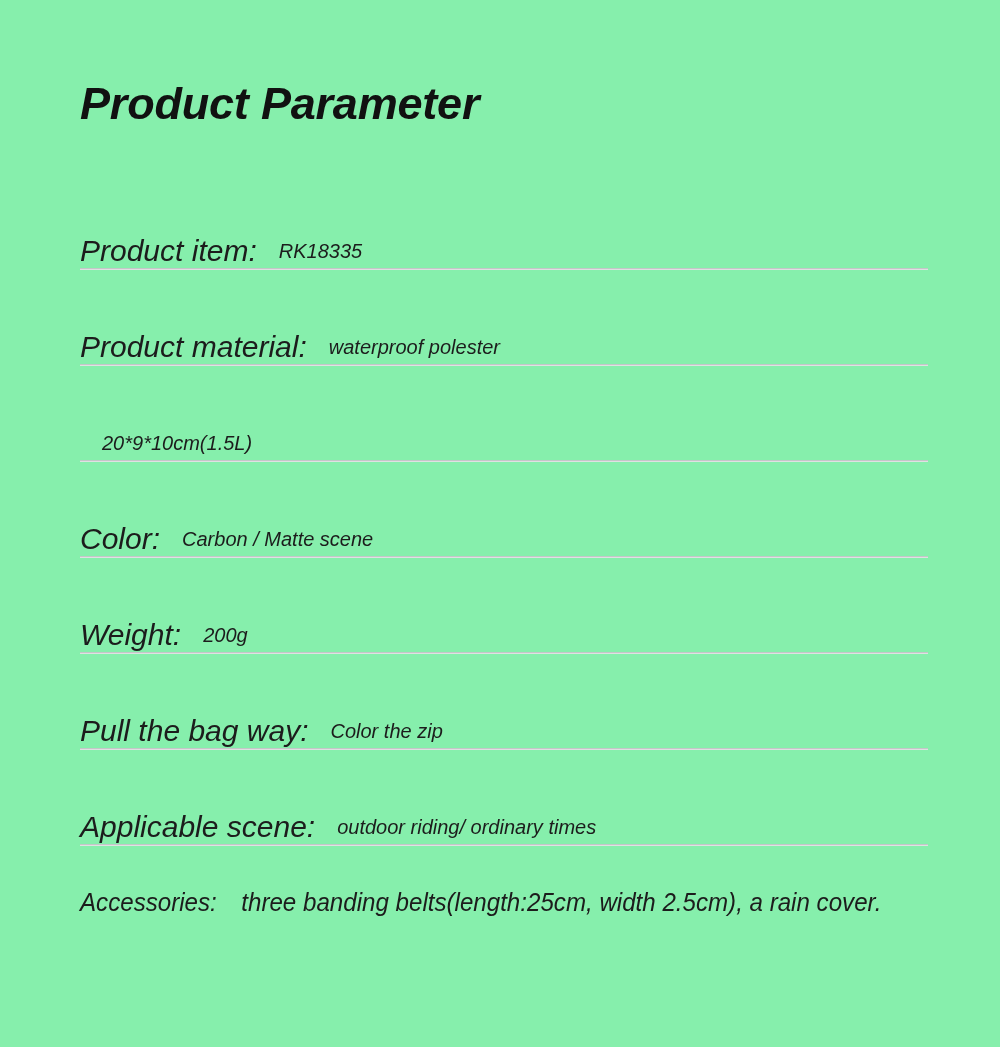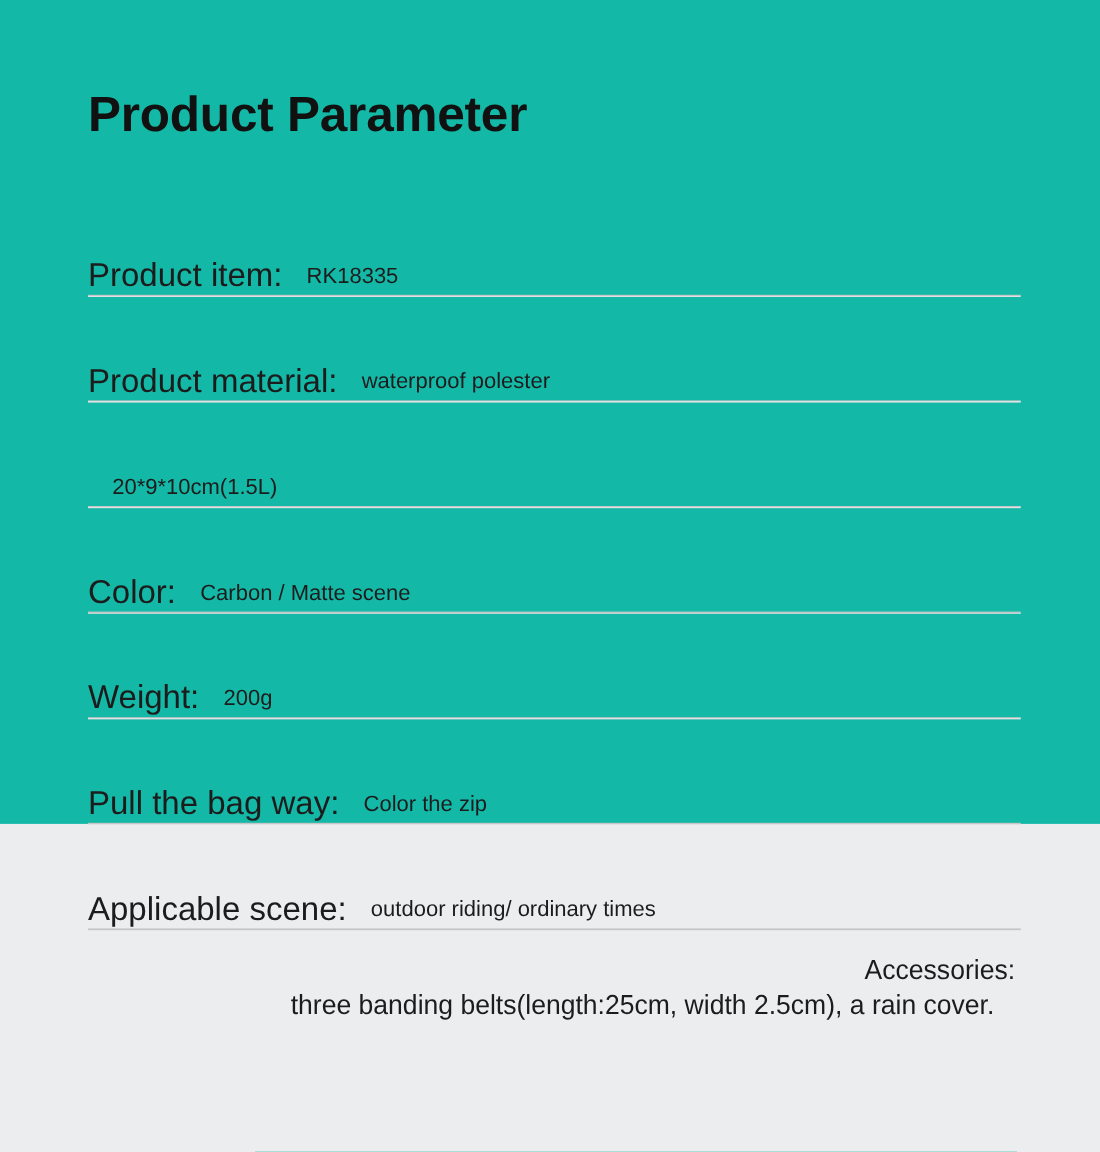--- a/index.html
+++ b/index.html
@@ -13,23 +13,24 @@
     background: #ebedee;
     font-family: "Liberation Sans", "DejaVu Sans", sans-serif;
     color: #1a1a1a;
     -webkit-font-smoothing: antialiased;
     overflow: hidden;
   }
 
   .page {
     position: relative;
     width: 1000px;
-    height: 749px;
-    background: #14b8a6;
+    height: 1047px;
+    background: #86efac;
     box-sizing: border-box;
+    font-style: italic;
   }
 
   .spec-card {
     position: absolute;
     left: 80px;
     top: 78px;
     width: 848px;
   }
 
   .spec-title {
@@ -76,21 +77,20 @@
     line-height: 38px;
     color: #1c1c1c;
     white-space: nowrap;
     padding-left: 22px;
   }
 
   
   .spec-row.compact {
     height: 72px;
     padding-top: 20px;
-    flex-direction: column;
   }
   .spec-row.compact .spec-label,
   .spec-row.compact .spec-value {
     font-size: 25px;
     line-height: 32px;
     transform: scaleX(0.965);
     transform-origin: left center;
   }
   .spec-row.compact .spec-value {
     padding-left: 20px;

